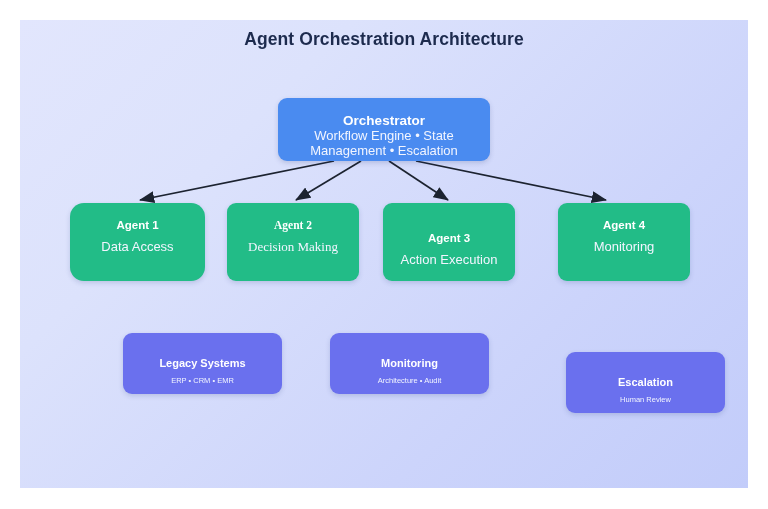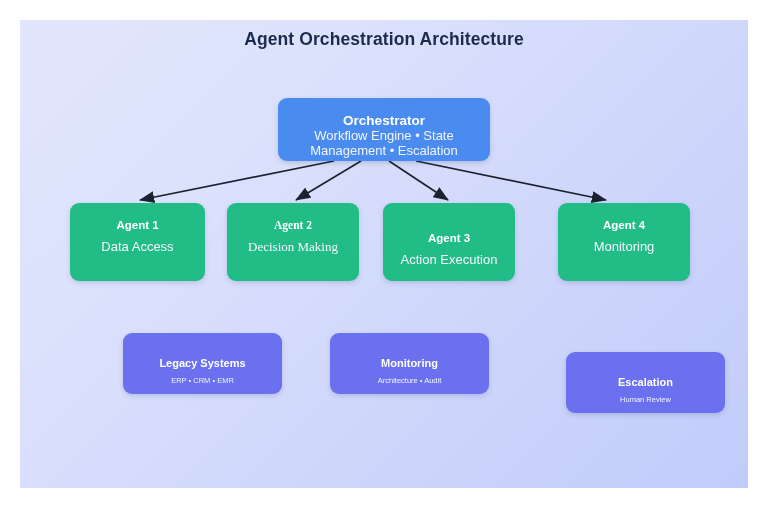--- a/index.html
+++ b/index.html
@@ -128,21 +128,21 @@
     <line x1="361" y1="161" x2="296" y2="200" stroke="#1c2330" stroke-width="1.7" marker-end="url(#arrowhead)"></line>
     <line x1="389" y1="161" x2="448" y2="200" stroke="#1c2330" stroke-width="1.7" marker-end="url(#arrowhead)"></line>
     <line x1="416" y1="161" x2="606" y2="200" stroke="#1c2330" stroke-width="1.7" marker-end="url(#arrowhead)"></line>
   </svg>
 
   <div class="node node-orchestrator" style="left:278px; top:98px; width:212px; height:63px;">
     <div class="node-title">Orchestrator</div>
     <div class="node-sub">Workflow Engine • State Management • Escalation</div>
   </div>
 
-  <div class="node node-agent" style="left:70px; top:203px; width:135px; height:78px;">
+  <div class="node node-agent" style="left:70px; top:203px; width:135px; height:78px;border-radius:14px;">
     <div class="node-title">Agent 1</div>
     <div class="node-sub">Data Access</div>
   </div>
 
   <div class="node node-agent" style="left:227px; top:203px; width:132px; height:78px;font-family:Liberation Serif, serif;">
     <div class="node-title">Agent 2</div>
     <div class="node-sub">Decision Making</div>
   </div>
 
   <div class="node node-agent" style="left:383px; top:203px; width:132px; height:78px;justify-content:center;">

